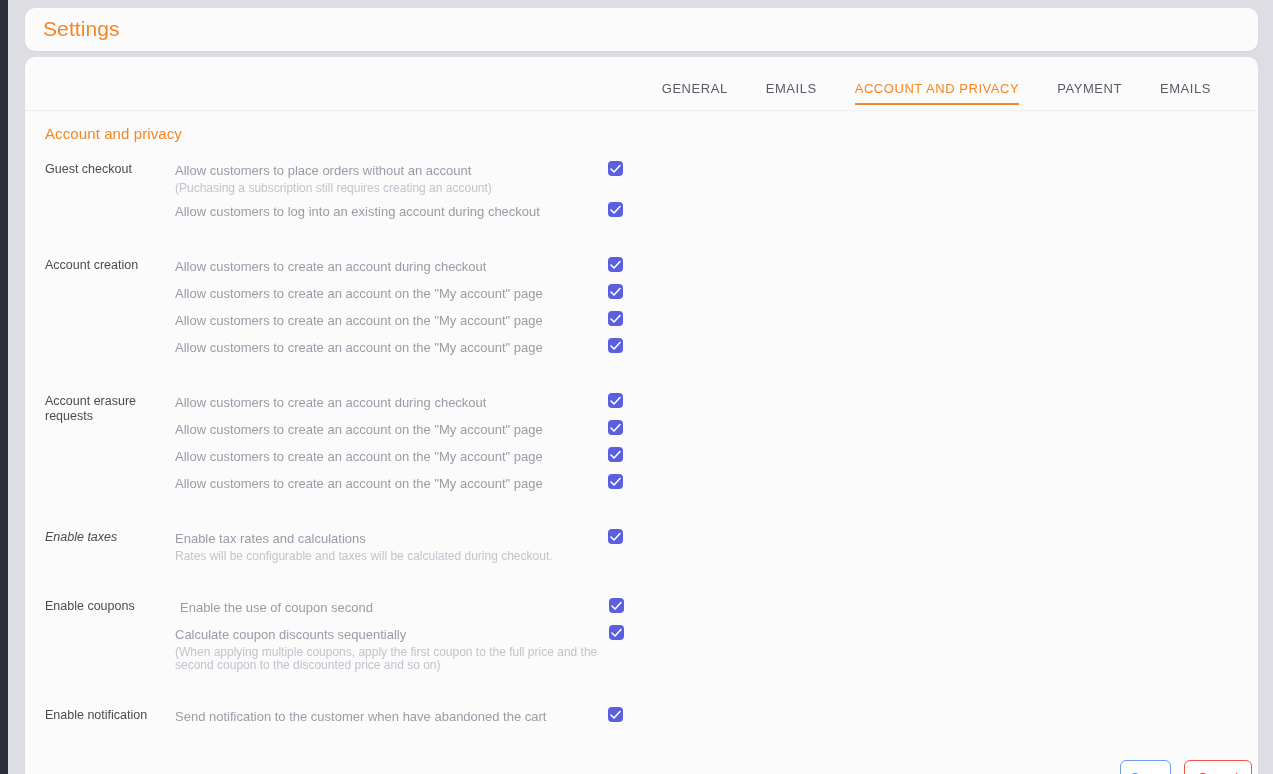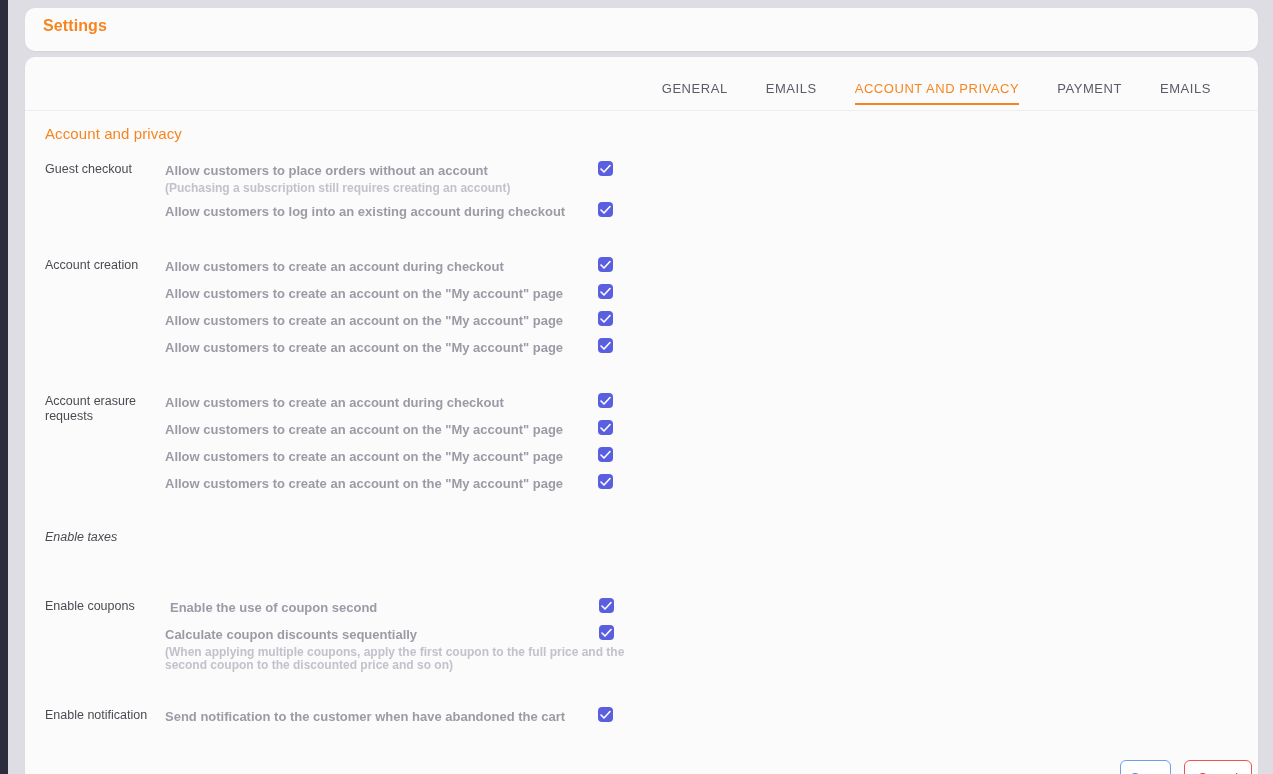--- a/index.html
+++ b/index.html
@@ -41,22 +41,22 @@
     width: 1233px;
     height: 43px;
     background: #fbfbfc;
     border-radius: 10px;
     box-shadow: 0 1px 2px rgba(60,60,90,0.06);
   }
   #page-title {
     position: absolute;
     left: 18px;
     top: 9px;
-    font-size: 16px;
-    font-weight: bold;
+    font-size: 21px;
+    font-weight: normal;
     color: #f7851f;
     letter-spacing: 0.1px;
   }
 
   
   #main-card {
     position: absolute;
     left: 25px;
     top: 57px;
     width: 1233px;
@@ -135,23 +135,22 @@
   .group-label {
     position: absolute;
     left: 20px;
     width: 130px;
     font-size: 12.5px;
     color: #4b4b52;
     line-height: 15px;
   }
   .options {
     position: absolute;
-    left: 140px;
+    left: 150px;
     width: 1060px;
-    font-weight: bold;
   }
   .option-row {
     position: relative;
     height: 27px;
   }
   .option-text {
     position: absolute;
     left: 0;
     top: 3px;
     font-size: 13px;
@@ -336,20 +335,31 @@
               <div class="checkbox">
                 <svg viewBox="0 0 11 10">
                   <polyline points="1,5 4,8 10,1.5" fill="none" stroke="#ffffff" stroke-width="1.6" stroke-linecap="round" stroke-linejoin="round"></polyline>
                 </svg>
               </div>
             </div>
           </div>
         </div>
         <div class="setting-group" style="position: absolute; top: 368px; height: 41px;">
           <div class="group-label" style="top: 2px; font-style: italic;">Enable taxes</div>
+          <div class="options" style="position: absolute; top: 0px; height: 41px;">
+            <div class="option-row" style="position: absolute; top: 0px; width: 1060px;">
+              <div class="option-text">Enable tax rates and calculations</div>
+              <div class="checkbox">
+                <svg viewBox="0 0 11 10">
+                  <polyline points="1,5 4,8 10,1.5" fill="none" stroke="#ffffff" stroke-width="1.6" stroke-linecap="round" stroke-linejoin="round"></polyline>
+                </svg>
+              </div>
+            </div>
+            <div class="option-note" style="position: absolute; top: 22px;">Rates will be configurable and taxes will be calculated during checkout.</div>
+          </div>
         </div>
         <div class="setting-group" style="position: absolute; top: 437px; height: 81px;">
           <div class="group-label" style="top: 2px;">Enable coupons</div>
           <div class="options" style="position: absolute; top: 0px; height: 81px;">
             <div class="option-row" style="position: absolute; top: 0px; width: 1060px;">
               <div class="option-text indented">Enable the use of coupon second</div>
               <div class="checkbox shift">
                 <svg viewBox="0 0 11 10">
                   <polyline points="1,5 4,8 10,1.5" fill="none" stroke="#ffffff" stroke-width="1.6" stroke-linecap="round" stroke-linejoin="round"></polyline>
                 </svg>

